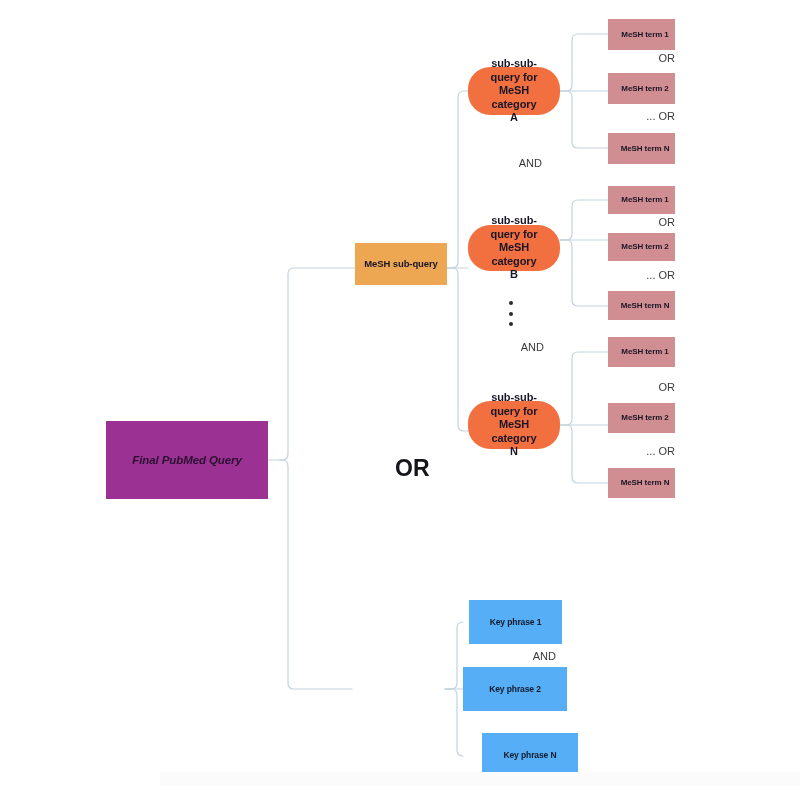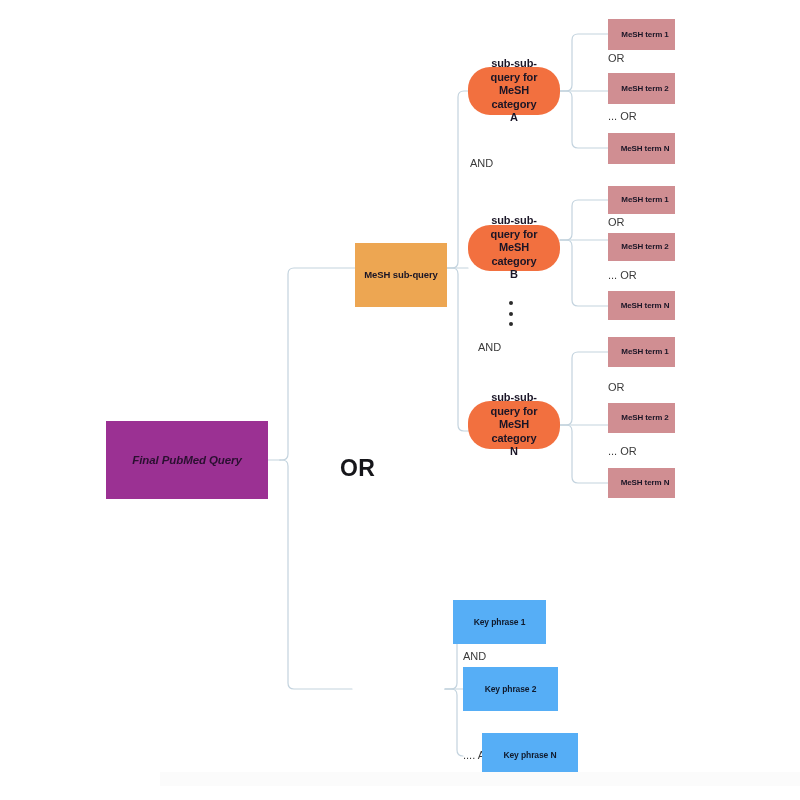--- a/index.html
+++ b/index.html
@@ -32,21 +32,21 @@
   .node.lvl1-blue{ background:#3372c8; font-size:9px; color:#12182b;}
   .node.lvl2-orange{ background:#f2703f; font-size:11px; padding:0 20px;border-radius:22px;}
   .node.leaf-pink{ background:#d08e92; font-size:8px;padding-left:7px; }
   .node.leaf-blue{ background:#56aef6; font-size:8.5px; color:#101a2c;}
 
   .oplabel{
     position:absolute;
     color:#3a3a3a;
     font-weight:normal;
     font-size:11px;
-    text-align:left;
+    text-align:right;
     white-space:nowrap;
   }
   .oplabel.bigor{
     font-size:23px;
     font-weight:bold;
     color:#16161a;
     letter-spacing:0.3px;
   }
   .vdots{
     position:absolute;
@@ -98,21 +98,21 @@
   </svg>
 
   <div class="node root" style="left:106px;top:421px;width:162px;height:78px;">
     <span>Final PubMed Query</span>
   </div>
 
   <div class="oplabel bigor" style="left:340px;top:455px;width:90px;">
     <span>OR</span>
   </div>
 
-  <div class="node lvl1-orange" style="left:355px;top:243px;width:92px;height:64px;">
+  <div class="node lvl1-orange" style="left:355px;top:243px;width:92px;height:42px;">
     <span>MeSH sub-query</span>
   </div>
 
 
   <div class="node lvl2-orange" style="left:468px;top:67px;width:92px;height:48px;flex-direction:column;">
     <span>sub-sub-query for</span>
     <span>MeSH category A</span>
   </div>
 
   <div class="node lvl2-orange" style="left:468px;top:225px;width:92px;height:46px;flex-direction:column;">
@@ -180,27 +180,27 @@
   <div class="node leaf-pink" style="left:608px;top:403px;width:67px;height:30px;">
     <span>MeSH term 2</span>
   </div>
   <div class="oplabel" style="left:608px;top:445px;width:67px;">
     <span>... OR</span>
   </div>
   <div class="node leaf-pink" style="left:608px;top:468px;width:67px;height:30px;">
     <span>MeSH term N</span>
   </div>
 
-  <div class="node leaf-blue" style="left:453px;top:600px;width:93px;height:44px;">
+  <div class="node leaf-blue" style="left:469px;top:600px;width:93px;height:44px;">
     <span>Key phrase 1</span>
   </div>
   <div class="oplabel" style="left:463px;top:650px;width:93px;">
     <span>AND</span>
   </div>
-  <div class="node leaf-blue" style="left:463px;top:667px;width:95px;height:44px;">
+  <div class="node leaf-blue" style="left:463px;top:667px;width:104px;height:44px;">
     <span>Key phrase 2</span>
   </div>
   <div class="oplabel" style="left:463px;top:749px;width:93px;">
     <span>.... AND</span>
   </div>
   <div class="node leaf-blue" style="left:482px;top:733px;width:96px;height:44px;">
     <span>Key phrase N</span>
   </div>
 
   <div class="bottomhaze"></div>

